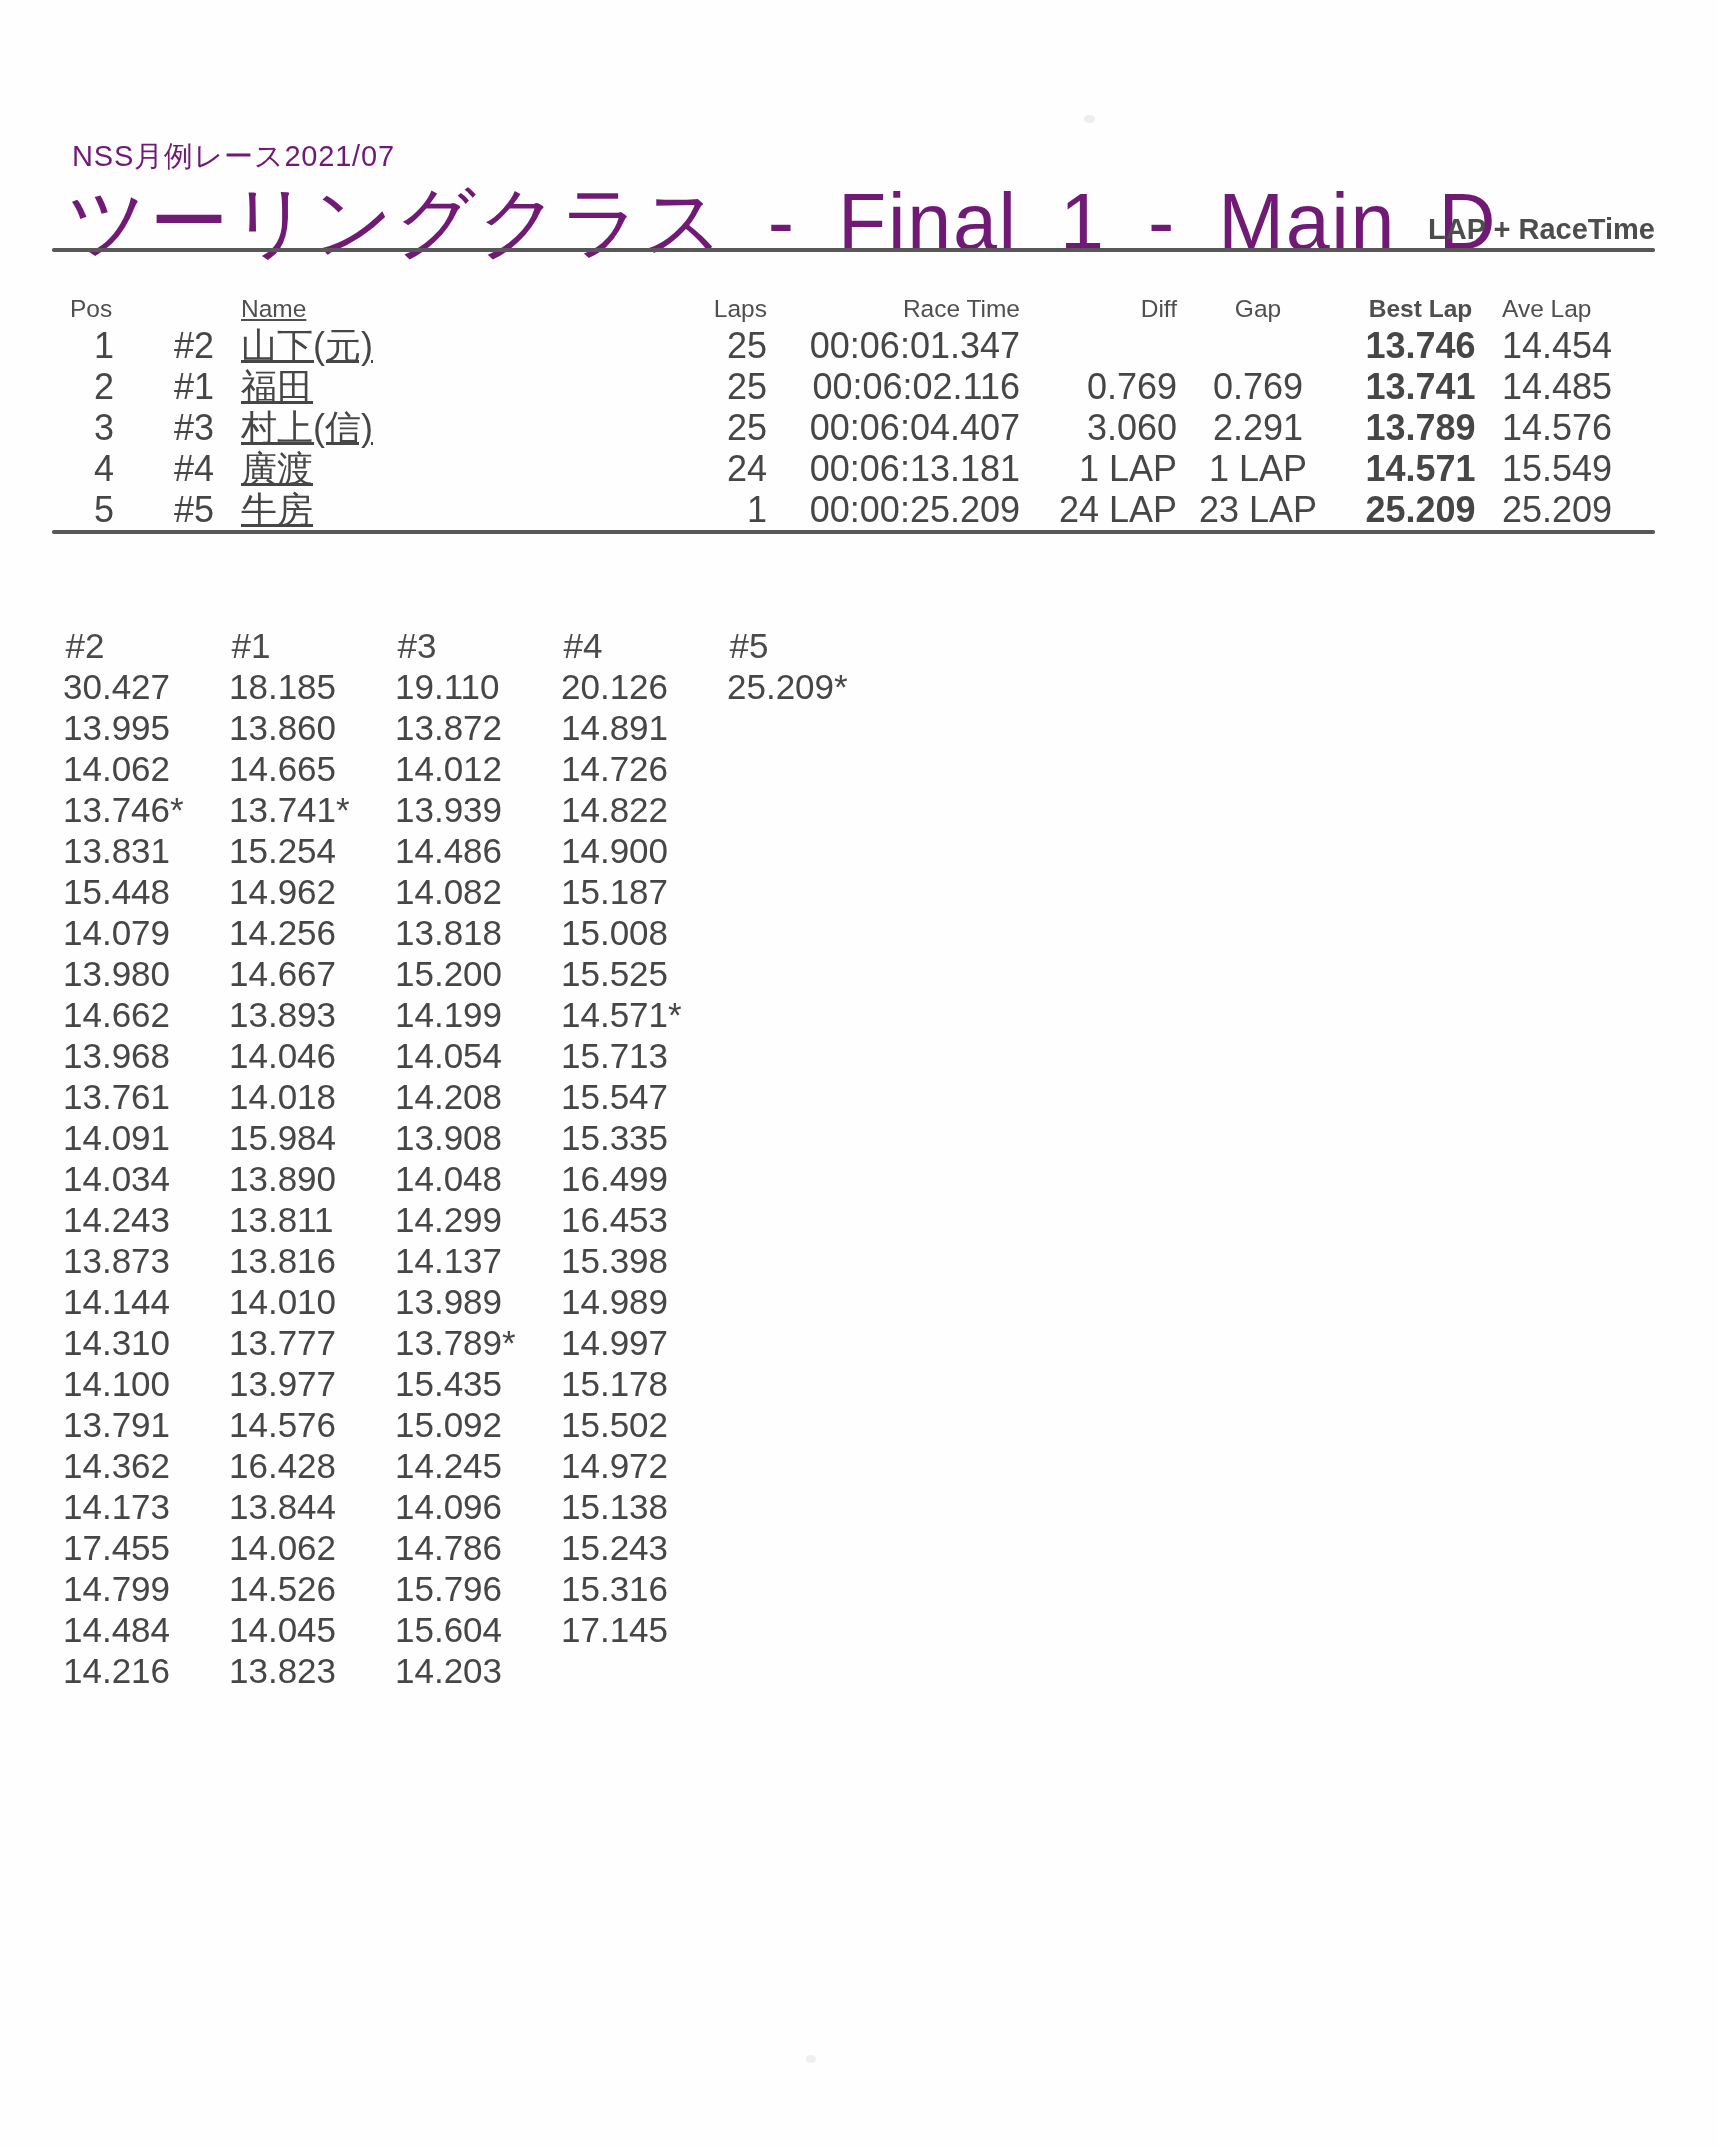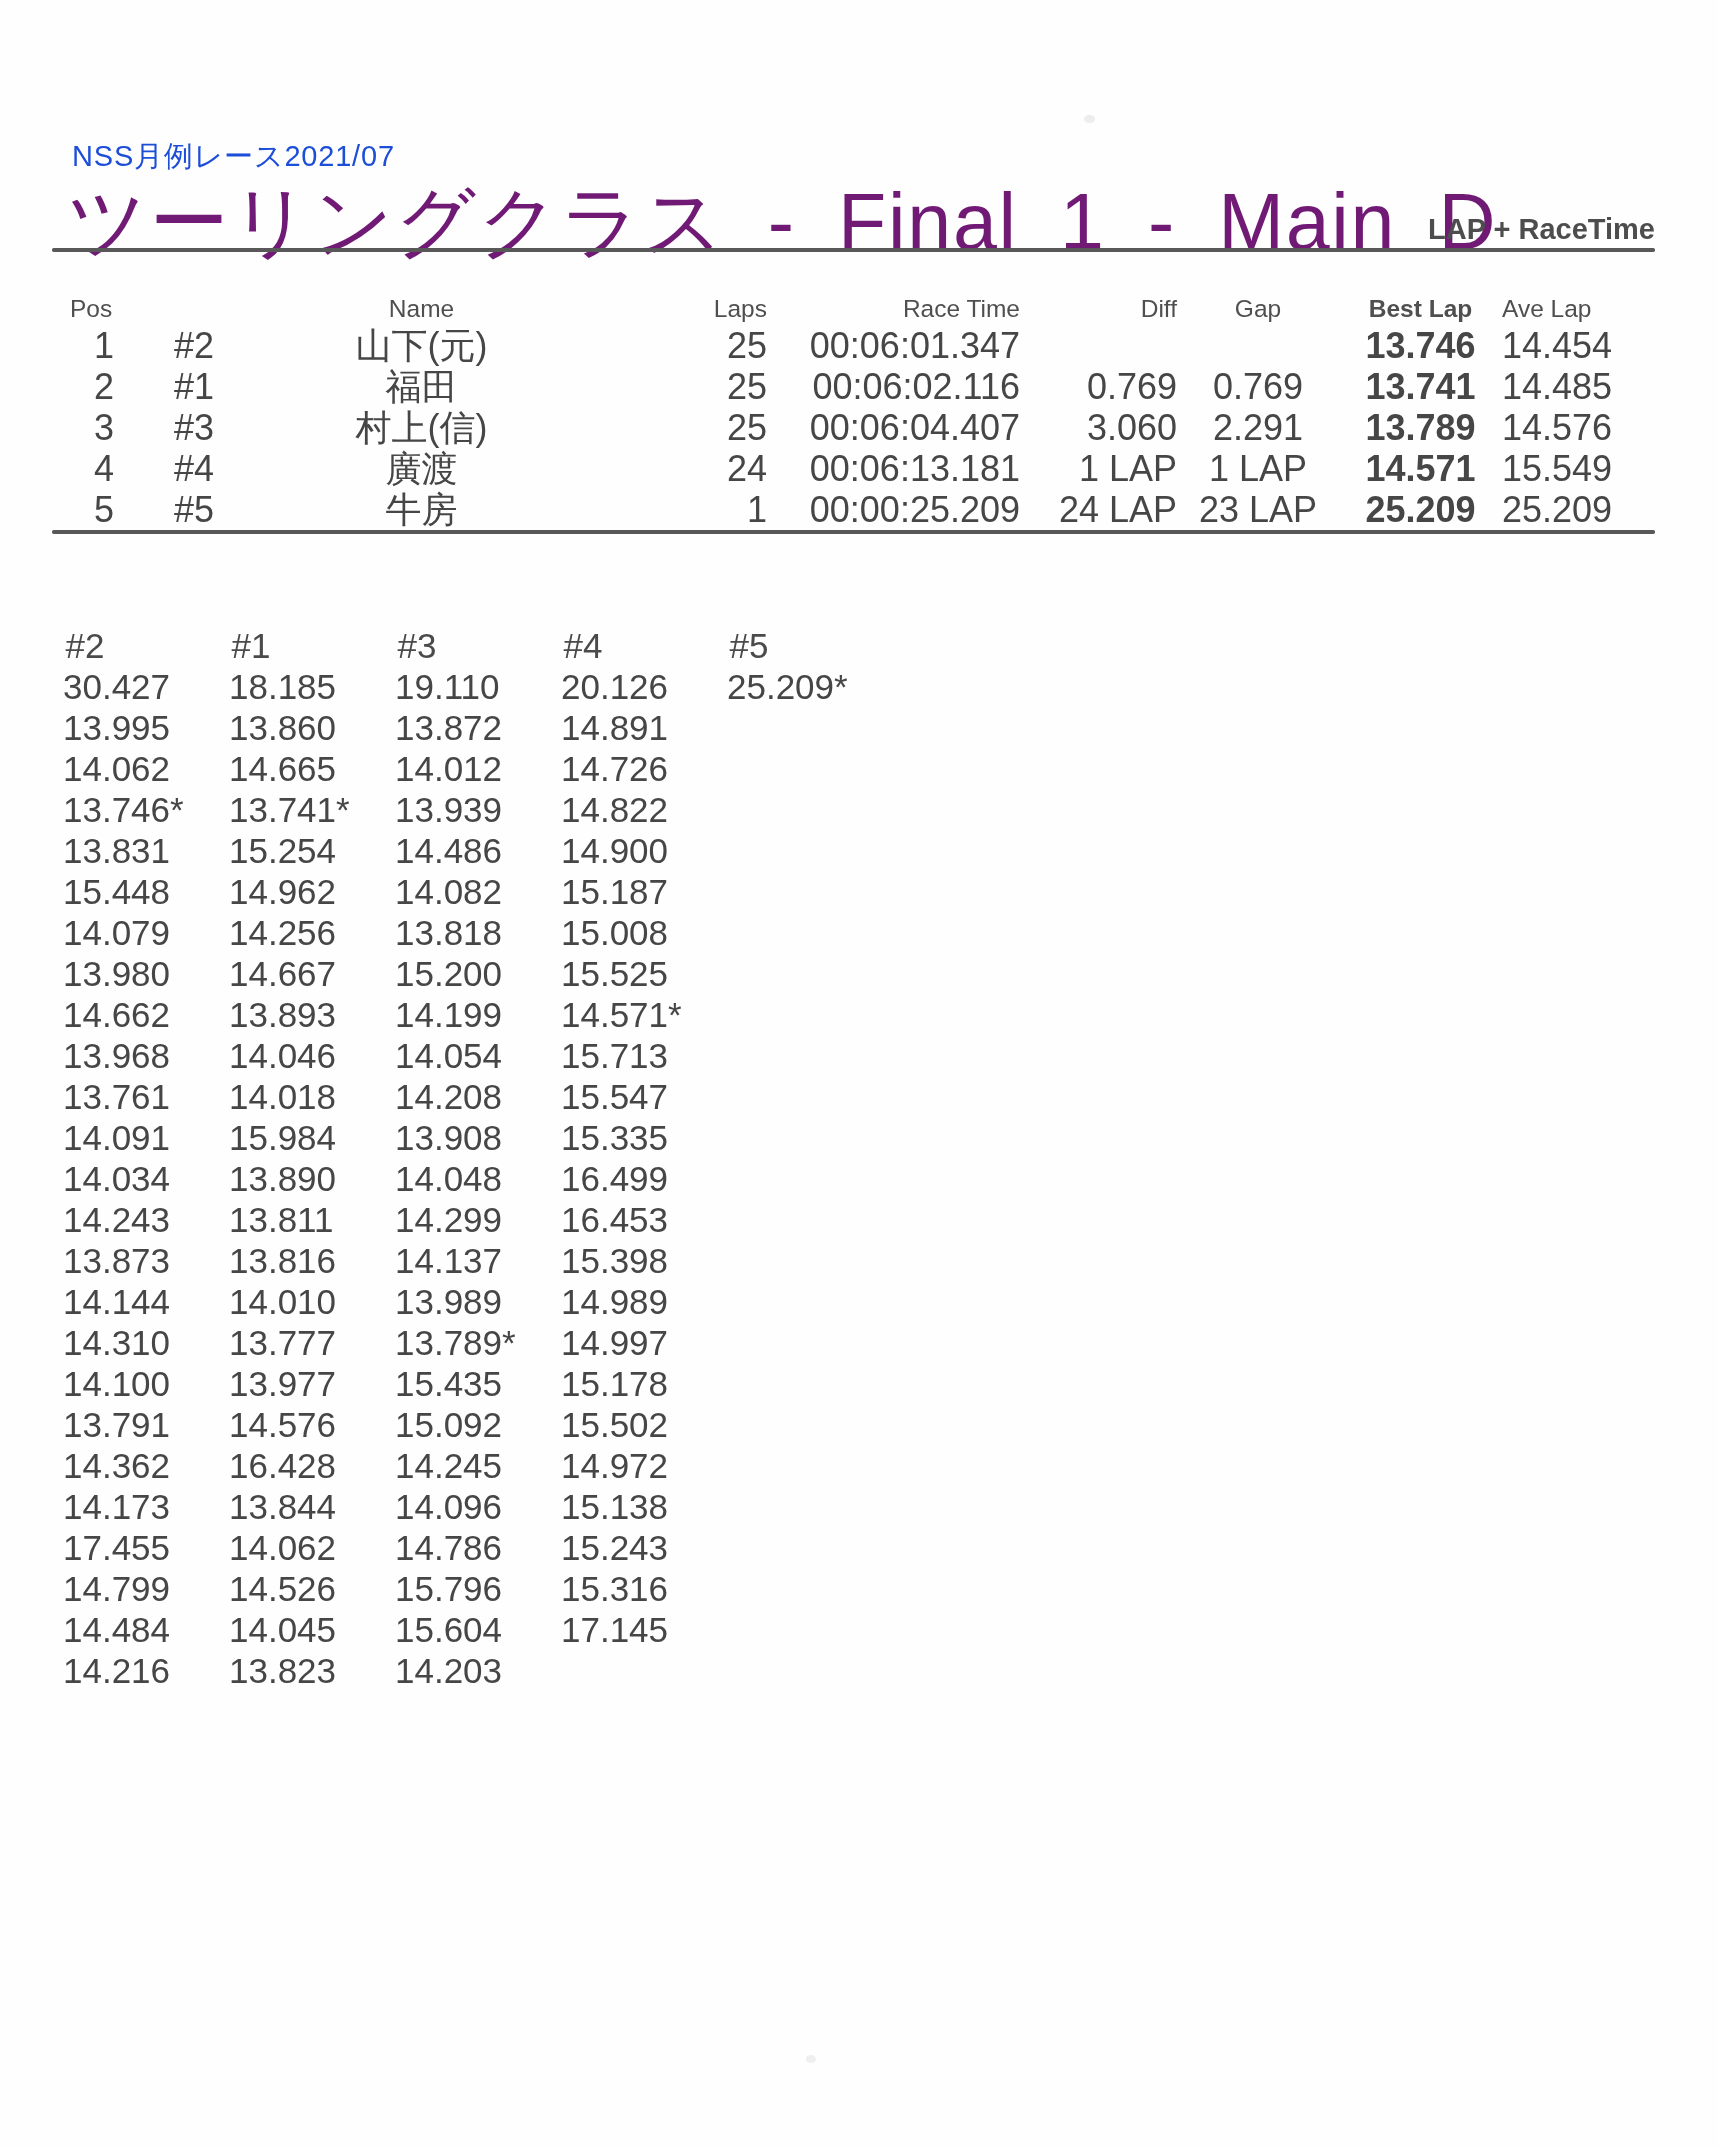--- a/index.html
+++ b/index.html
@@ -7,21 +7,21 @@
     position:relative;
     width:1719px;height:2148px;
     background:#fefefe;
     overflow:hidden;
     font-family:"Liberation Sans","DejaVu Sans",sans-serif;
     color:#474747;
   }
   
   .event-title{
     position:absolute;left:72px;top:137px;
-    font-size:29px;letter-spacing:0.8px;color:#1d4ed8;white-space:nowrap;
+    font-size:29px;letter-spacing:0.8px;color:#701a75;white-space:nowrap;
   }
   .class-title{
     position:absolute;left:67px;top:170px;margin:0;
     font-size:79px;font-weight:400;letter-spacing:1.7px;word-spacing:18.6px;
     color:#701a75;white-space:nowrap;
   }
   .timing-mode{
     position:absolute;right:64px;top:213px;
     font-size:29px;color:#4d4d4d;white-space:nowrap;font-weight:bold;
   }
@@ -33,21 +33,21 @@
   .rule-bottom{top:530px;}
   
   .results{position:absolute;left:38px;top:294px;width:1602px;}
   .r-row{display:flex;}
   .r-head{font-size:24.5px;line-height:30px;height:31px;color:#4f4f4f;}
   .r-body .r-row{font-size:36px;line-height:41px;height:41px;color:#464646;}
   .c{white-space:nowrap;box-sizing:border-box;}
   .c.pos {width:76px;text-align:right;}
   .r-head .c.pos {text-align:left;padding-left:32px;}
   .c.car {width:100px;text-align:right;}
-  .c.name{width:388px;text-align:center;padding-left:27px;}
+  .c.name{width:388px;text-align:left;padding-left:27px;text-decoration:underline;}
   .c.laps{width:165px;text-align:right;}
   .c.rt  {width:253px;text-align:right;}
   .c.diff{width:157px;text-align:right;}
   .c.gap {width:162px;text-align:center;}
   .c.best{width:163px;text-align:center;font-weight:bold;}
   .c.ave {width:137px;text-align:left;}
   
   .laps-grid{position:absolute;left:63px;top:625px;display:flex;}
   .lap-col{width:166px;font-size:35px;line-height:41px;color:#464646;}
   .lap-col-header{padding-left:2.5px;color:#4a4a4a;white-space:nowrap;}

